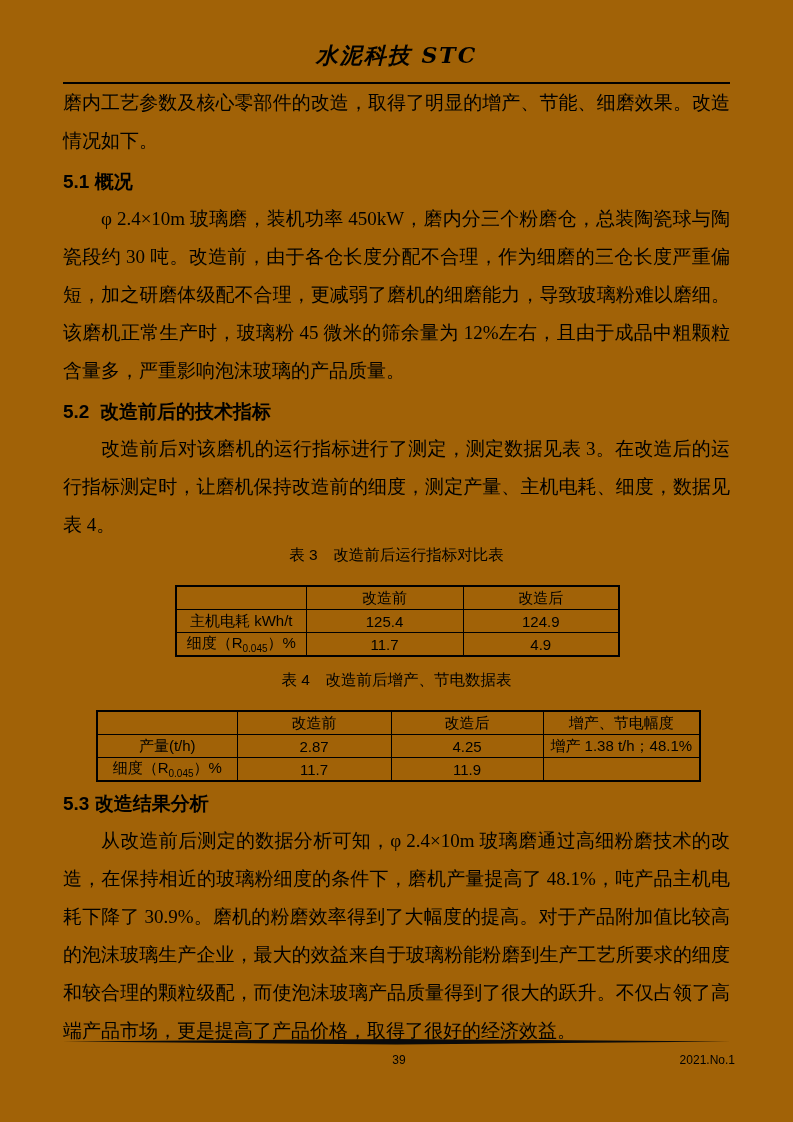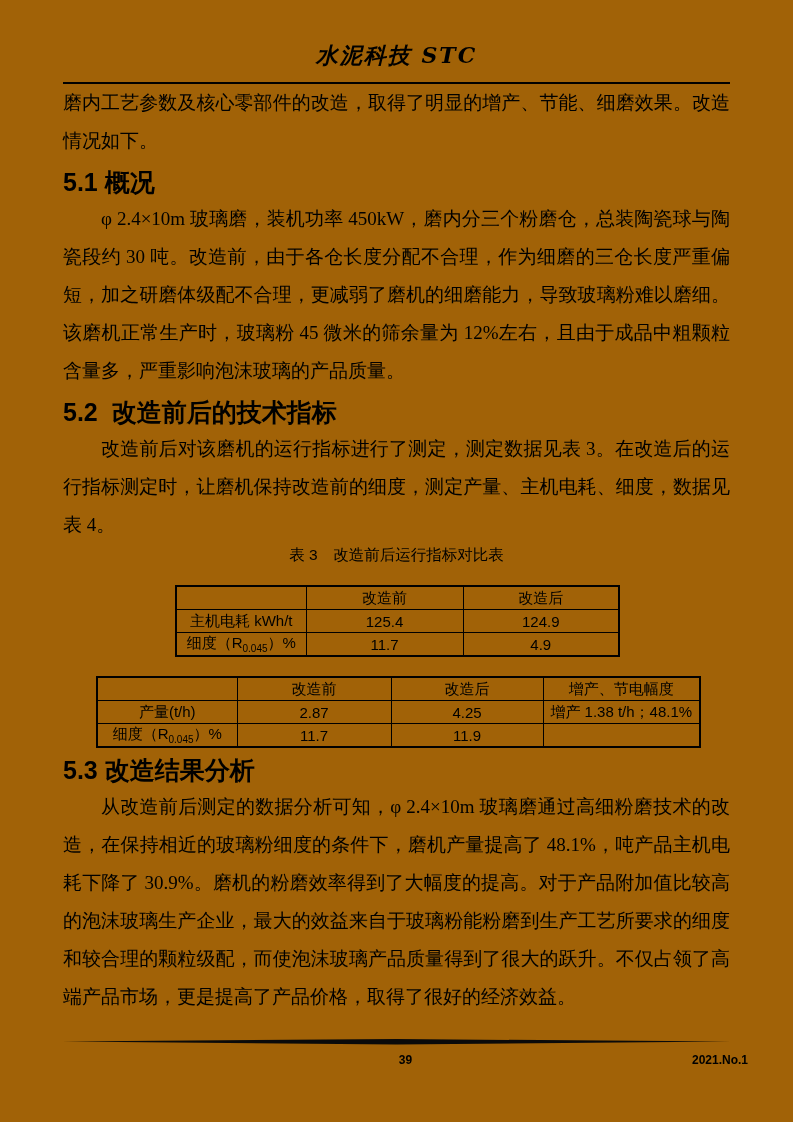--- a/index.html
+++ b/index.html
@@ -36,21 +36,21 @@
     line-height: 38px;
     text-align: justify;
     text-justify: inter-ideograph;
   }
   p.indent { text-indent: 2em; }
 
   h2.sec-heading {
     margin: 4px 0 0 0;
     font-family: "Liberation Sans", sans-serif;
     font-weight: bold;
-    font-size: 25px;
+    font-size: 19px;
     line-height: 36px;
     white-space: pre-wrap;
   }
 
   .table-caption {
     text-align: center;
     font-family: "Liberation Sans", sans-serif;
     font-size: 15.5px;
     line-height: 22px;
     margin-top: 0;
@@ -75,23 +75,22 @@
   }
   table.t3 { margin-left: 112px; width: 443px; }
   table.t4 { margin-left: 33px;  width: 603px; }
   sub.r-sub { font-size: 10px; }
 
   .sec53 { margin-top: 8px; }
 
   .footer {
     position: absolute;
     left: 63px;
-    right: 45px;
+    right: 58px;
     top: 1031px;
-    font-weight: bold;
   }
   .footer-row {
     position: relative;
     margin-top: 2px;
     text-align: center;
     font-family: "Liberation Sans", sans-serif;
     font-size: 12px;
     line-height: 18px;
   }
   .issue {
@@ -136,20 +135,21 @@
           <td>124.9</td>
         </tr>
         <tr>
           <td><span>细度（R</span><sub class="r-sub">0.045</sub><span>）%</span></td>
           <td>11.7</td>
           <td>4.9</td>
         </tr>
       </tbody>
     </table>
 
+    <div class="table-caption cap4">表 4　改造前后增产、节电数据表</div>
     <table class="data-table t4">
       <colgroup>
           <col style="width:140px">
           <col style="width:154px">
           <col style="width:152px">
           <col style="width:157px">
         </colgroup>
       <tbody>
         <tr>
           <td></td>

